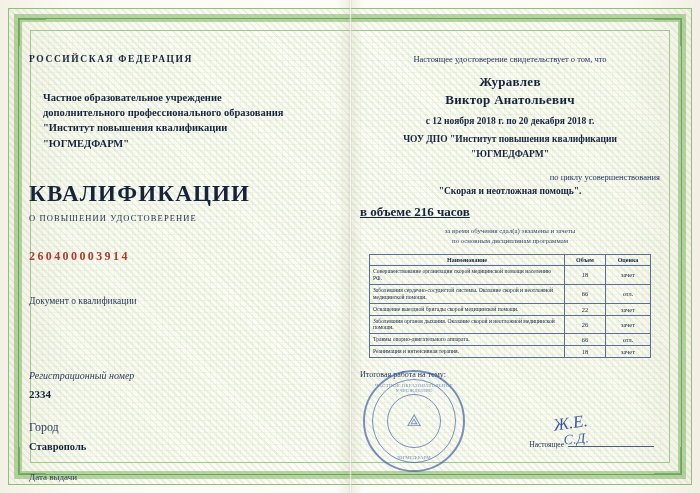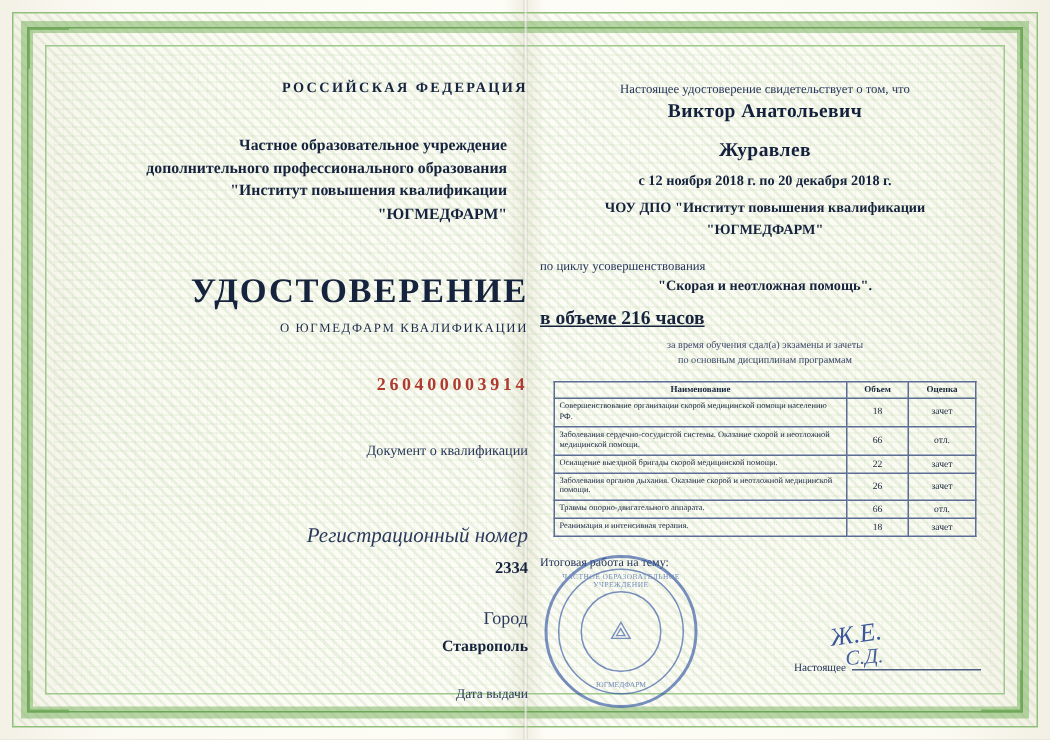--- a/index.html
+++ b/index.html
@@ -42,22 +42,22 @@
       repeating-linear-gradient(0deg, rgba(150,195,130,0.10) 0 1px, rgba(255,255,255,0) 1px 6px),
       repeating-linear-gradient(90deg, rgba(150,195,130,0.08) 0 1px, rgba(255,255,255,0) 1px 6px);
     pointer-events:none;
   }
   .fold{
     position:absolute;top:0;bottom:0;left:349px;width:3px;
     background:linear-gradient(90deg, rgba(120,120,100,0.18), rgba(255,255,255,0.6), rgba(120,120,100,0.18));
   }
   
   .left{
-    position:absolute;left:52px;top:40px;width:300px;height:413px;
-    text-align:right;color:#1d2a4a;
+    position:absolute;left:29px;top:40px;width:300px;height:413px;
+    text-align:left;color:#1d2a4a;
   }
   .rf-title{
     font-size:9.5px;letter-spacing:1.6px;font-weight:bold;color:#17243f;
     margin-top:14px;
   }
   .org{
     margin-top:26px;font-size:10.5px;font-weight:bold;line-height:1.45;color:#16233d;
     padding:0 14px;
   }
   .org .q{display:block;}
@@ -67,21 +67,21 @@
   .udost-sub{
     margin-top:6px;font-size:8.5px;letter-spacing:1.1px;color:#1b2a49;
   }
   .serial{
     margin-top:26px;font-size:12px;letter-spacing:2.4px;color:#b03a2e;font-weight:bold;
   }
   .doc-line{
     margin-top:32px;font-size:9.5px;color:#2b3a5c;
   }
   .regnum-label{
-    margin-top:44px;font-size:14px;font-style:italic;color:#2b3a5c;
+    margin-top:64px;font-size:10px;font-style:italic;color:#2b3a5c;
   }
   .regnum-val{
     margin-top:7px;font-size:11px;font-weight:bold;color:#16233d;
   }
   .city-label{
     margin-top:20px;font-size:12px;color:#2b3a5c;
   }
   .city-val{
     margin-top:6px;font-size:10.5px;font-weight:bold;color:#16233d;
   }
@@ -102,21 +102,21 @@
   .r-period{
     margin-top:8px;text-align:center;font-size:9.5px;font-weight:bold;color:#16233d;
   }
   .r-small{
     margin-top:7px;text-align:center;font-size:7.5px;color:#3a4768;
   }
   .r-inst{
     margin-top:7px;text-align:center;font-size:9.5px;font-weight:bold;line-height:1.45;color:#16233d;
   }
   .r-cycle-label{
-    margin-top:10px;text-align:left;font-size:8.5px;color:#26355a;
+    margin-top:10px;text-align:right;font-size:8.5px;color:#26355a;
   }
   .r-cycle{
     margin-top:4px;text-align:center;font-size:9.5px;font-weight:bold;color:#16233d;
   }
   .r-hours{
     margin-top:8px;font-size:13px;font-weight:bold;color:#16233d;text-decoration:underline;
   }
   .r-note{
     margin-top:6px;text-align:center;font-size:6.8px;line-height:1.4;color:#3a4768;
   }
@@ -197,35 +197,35 @@
   <div class="fold"></div>
 
   <div class="left">
     <div class="rf-title">РОССИЙСКАЯ ФЕДЕРАЦИЯ</div>
     <div class="org">
       <span class="q">Частное образовательное учреждение</span>
       <span class="q">дополнительного профессионального образования</span>
       <span class="q">"Институт повышения квалификации</span>
       <span class="q">"ЮГМЕДФАРМ"</span>
     </div>
-    <div class="udost">УДОСТОВЕРЕНИЕ</div>
-    <div class="udost-sub">О ЮГМЕДФАРМ КВАЛИФИКАЦИИ</div>
+    <div class="udost">КВАЛИФИКАЦИИ</div>
+    <div class="udost-sub">О ПОВЫШЕНИИ УДОСТОВЕРЕНИЕ</div>
     <div class="serial">260400003914</div>
     <div class="doc-line">Документ о квалификации</div>
     <div class="regnum-label">Регистрационный номер</div>
     <div class="regnum-val">2334</div>
     <div class="city-label">Город</div>
     <div class="city-val">Ставрополь</div>
     <div class="date-label">Дата выдачи</div>
   </div>
 
   <div class="right">
     <div class="r-intro">Настоящее удостоверение свидетельствует о том, что</div>
+    <div class="r-name">Журавлев</div>
     <div class="r-name" style="margin-top:2px">Виктор Анатольевич</div>
-    <div class="r-name">Журавлев</div>
     <div class="r-period">с 12 ноября 2018 г. по 20 декабря 2018 г.</div>
     <div class="r-inst">ЧОУ ДПО  "Институт повышения квалификации</div>
     <div class="r-inst" style="margin-top:1px">"ЮГМЕДФАРМ"</div>
     <div class="r-cycle-label">по циклу усовершенствования</div>
     <div class="r-cycle">"Скорая и неотложная помощь".</div>
     <div class="r-hours">в объеме 216 часов</div>
     <div class="r-note">за время обучения сдал(а) экзамены и зачеты</div>
     <div class="r-note" style="margin-top:1px">по основным  дисциплинам программам</div>
 
     <table class="subj">

